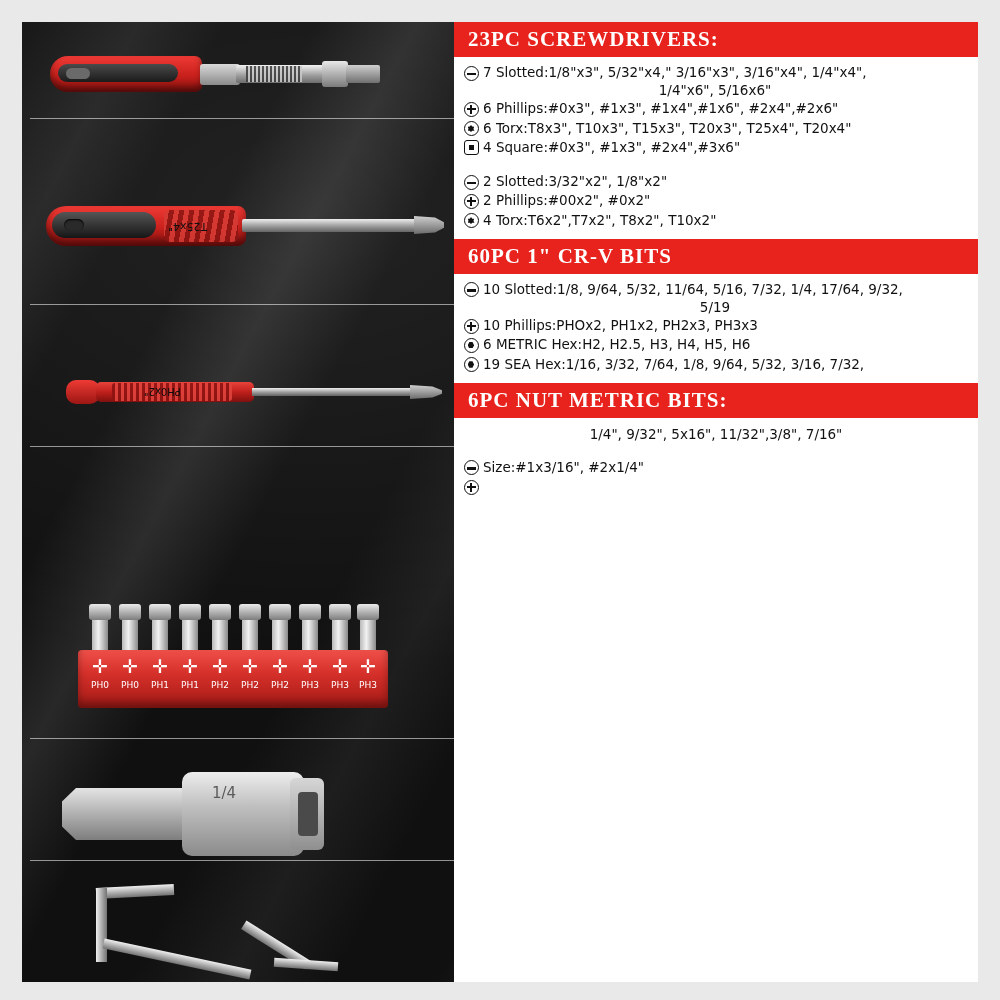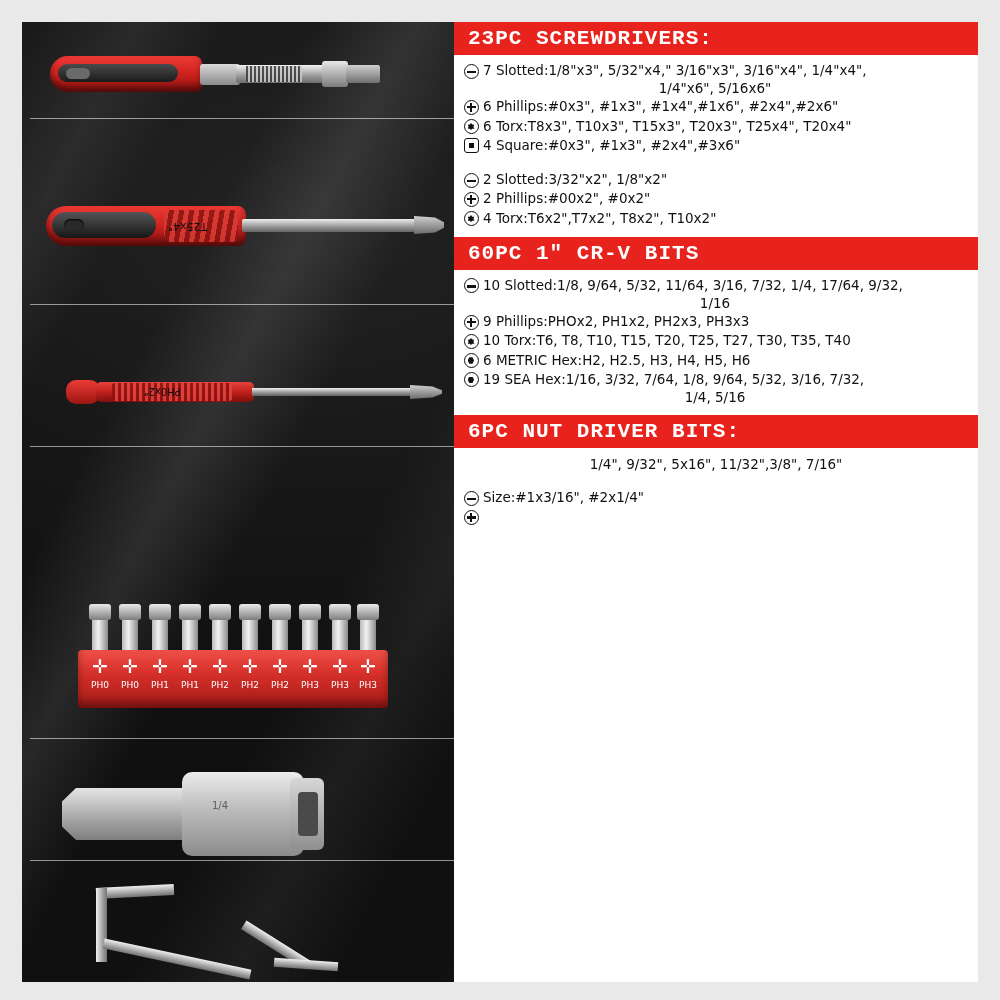--- a/index.html
+++ b/index.html
@@ -190,37 +190,37 @@
   }
   .t5 .socketend{
     position:absolute;left:228px;top:14px;width:34px;height:72px;border-radius:6px;
     background:linear-gradient(180deg,#d6d6d6,#8f8f8f);
   }
   .t5 .sockethole{
     position:absolute;left:236px;top:28px;width:20px;height:44px;border-radius:4px;
     background:#4a4a4a;
   }
   .t5 .mark{
-    position:absolute;left:150px;top:36px;color:#5c5c5c;font-size:10px;
+    position:absolute;left:150px;top:20px;color:#5c5c5c;font-size:15px;
     font-family:"DejaVu Sans", sans-serif;
   }
 
   
   .t6{position:absolute;left:56px;top:856px;width:260px;height:96px;}
   .t6 .arm{position:absolute;background:linear-gradient(180deg,#f0f0f0,#a9a9a9 55%,#727272);}
   .t6 .armv{position:absolute;background:linear-gradient(90deg,#f0f0f0,#a9a9a9 55%,#727272);}
 
   
   .right{
     position:absolute;left:432px;top:0;width:524px;height:960px;
     background:#fff;
   }
   .banner{
     background:#e8221d;color:#fff;
-    font-family:Liberation Mono, monospace;
+    font-family:Liberation Serif, serif;
     font-weight:bold;
     letter-spacing:1px;
     padding:5px 0 5px 14px;
     font-size:21px;
     white-space:nowrap;
   }
   .title-top{
     color:#111;font-size:22px;font-family:"DejaVu Sans Mono", monospace;
     padding:26px 0 22px 38px;
     white-space:nowrap;
@@ -418,51 +418,44 @@
           <span class="tx">4 Torx:T6x2",T7x2", T8x2", T10x2"</span>
         </div>
       </div>
 
       <div class="banner">60PC 1" CR-V BITS</div>
       <div class="spec">
         <div class="line">
           <span class="ic">
               <span class="g g-slot"></span>
             </span>
-          <span class="tx">10 Slotted:1/8, 9/64, 5/32, 11/64, 3/16, 7/32, 1/4, 17/64, 9/32,</span>
-        </div>
-        <div class="cont">1/16</div>
+          <span class="tx">10 Slotted:1/8, 9/64, 5/32, 11/64, 5/16, 7/32, 1/4, 17/64, 9/32,</span>
+        </div>
+        <div class="cont">5/19</div>
         <div class="line">
           <span class="ic">
               <span class="g g-ph"></span>
             </span>
-          <span class="tx">9 Phillips:PHOx2, PH1x2, PH2x3, PH3x3</span>
-        </div>
-        <div class="line">
-          <span class="ic">
-              <span class="g g-torx"></span>
-            </span>
-          <span class="tx">10 Torx:T6, T8, T10, T15, T20, T25, T27, T30, T35, T40</span>
+          <span class="tx">10 Phillips:PHOx2, PH1x2, PH2x3, PH3x3</span>
         </div>
         <div class="line">
           <span class="ic">
               <span class="g g-hex"></span>
             </span>
           <span class="tx">6 METRIC Hex:H2, H2.5, H3, H4, H5, H6</span>
         </div>
         <div class="line">
           <span class="ic">
               <span class="g g-hex"></span>
             </span>
           <span class="tx">19 SEA Hex:1/16, 3/32, 7/64, 1/8, 9/64, 5/32, 3/16, 7/32,</span>
         </div>
-        <div class="cont">1/4, 5/16</div>
-      </div>
-
-      <div class="banner">6PC NUT DRIVER BITS:</div>
+      </div>
+
+      <div class="banner">6PC NUT METRIC BITS:</div>
       <div class="centered">1/4", 9/32", 5x16", 11/32",3/8", 7/16"</div>
 
       <div class="spec">
         <div class="line">
           <span class="ic">
               <span class="g g-slot"></span>
             </span>
           <span class="tx">Size:#1x3/16", #2x1/4"</span>
         </div>
         <div class="line">

